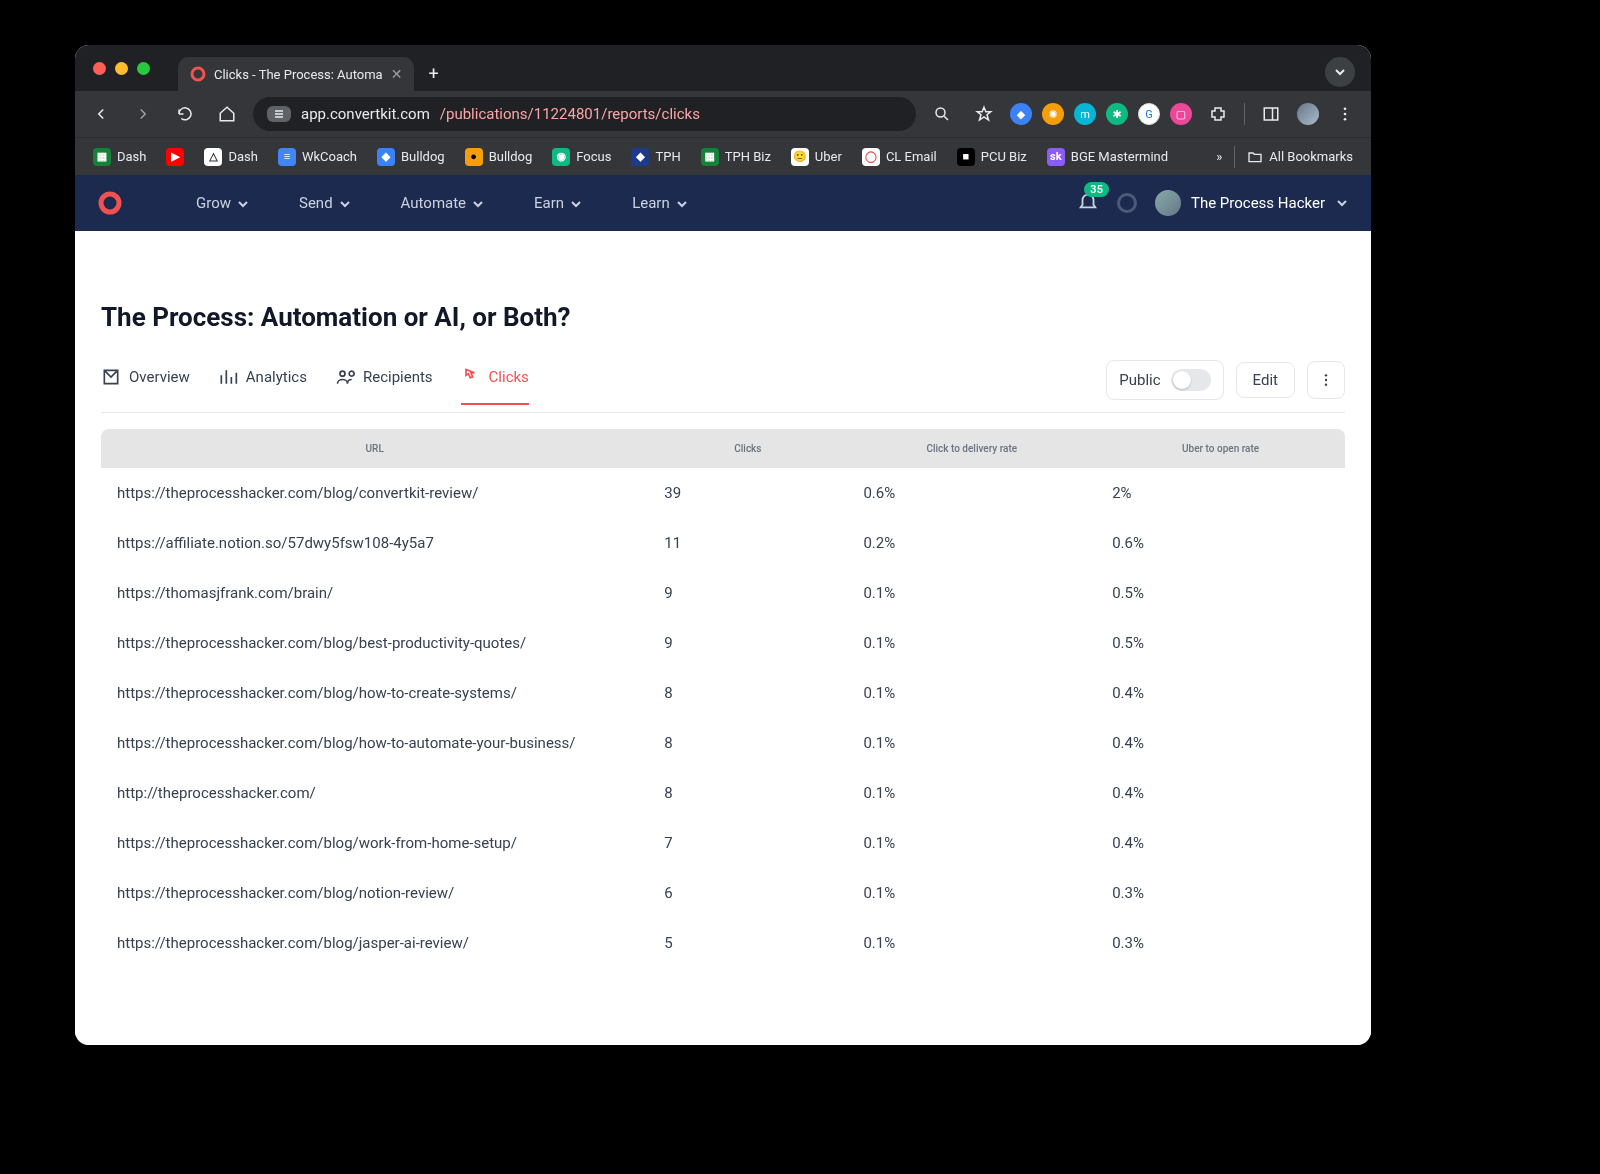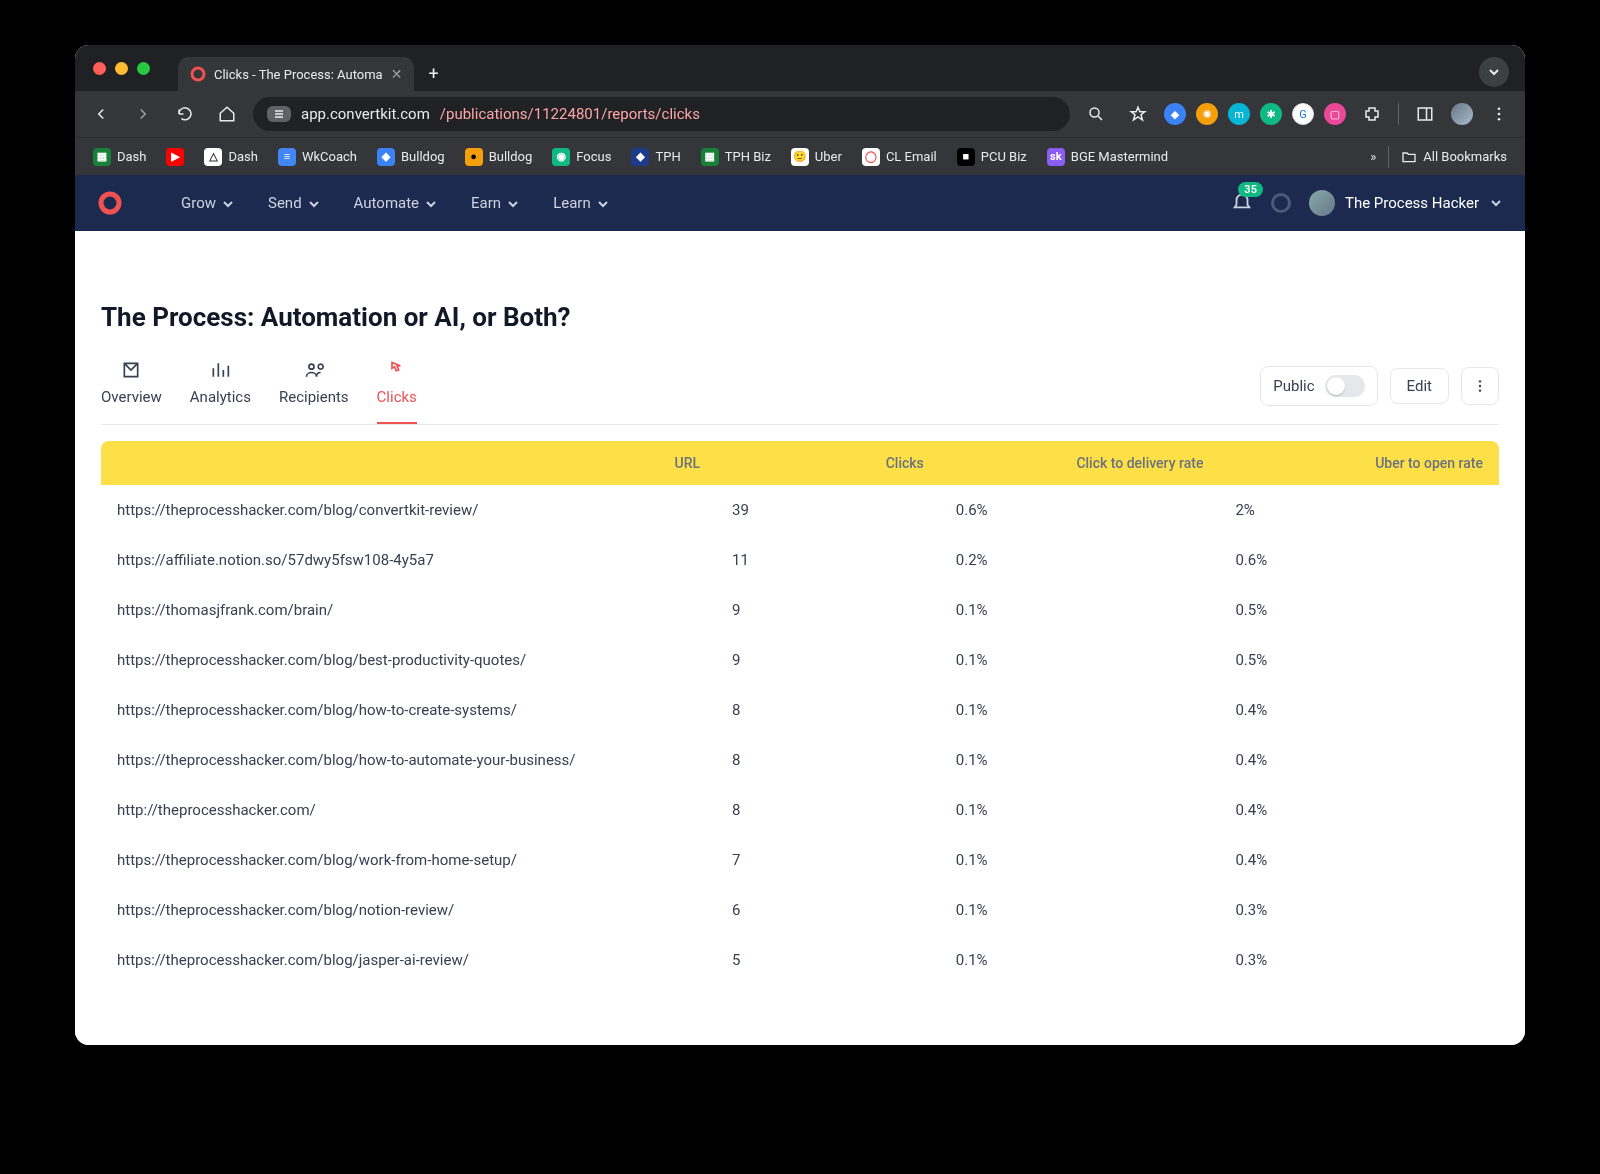--- a/index.html
+++ b/index.html
@@ -1,20 +1,20 @@
 <!DOCTYPE html>
 <html><head>
 <meta charset="utf-8">
 <style>
   * { margin: 0; padding: 0; box-sizing: border-box; font-family: -apple-system, BlinkMacSystemFont, "Segoe UI", Roboto, Helvetica, Arial, sans-serif; }
   body { background: #000; width: 1600px; height: 1174px; position: relative; }
   .window {
     position: absolute;
     left: 75px; top: 45px;
-    width: 1450px; height: 1000px;
+    width: 1296px; height: 1000px;
     background: #fff;
     border-radius: 14px;
     overflow: hidden;
     box-shadow: 0 30px 60px rgba(0,0,0,.5);
     display: flex; flex-direction: column;
   }
   
   .tabbar {
     background: #202124;
     height: 46px;
@@ -93,21 +93,21 @@
   
   .appbar {
     background:#1b2a4e;
     height:56px;
     display:flex; align-items:center;
     padding:0 22px;
     gap:28px;
     color:#fff;
   }
   .brandmark svg { display:block; }
-  .navlinks { display:flex; gap:34px; margin-left:30px; }
+  .navlinks { display:flex; gap:50px; margin-left:45px; }
   .navlink { display:flex; align-items:center; gap:6px; color:#cbd2e0; font-size:15px; cursor:pointer; }
   .navlink svg { margin-top:2px; }
   .app-right { margin-left:auto; display:flex; align-items:center; gap:18px; }
   .bell { position:relative; color:#cbd2e0; cursor:pointer;text-decoration:underline; }
   .bell .count {
     position:absolute; top:-8px; right:-10px;
     background:#10b981; color:#fff;
     font-size:11px; font-weight:600;
     border-radius:10px; padding:1px 6px;
   }
@@ -127,21 +127,20 @@
     display:flex; align-items:center;
     margin-top:28px;
     border-bottom:1px solid #e5e7eb;
   }
   .tabs { display:flex; gap:28px; }
   .ptab {
     display:flex; align-items:center; gap:8px;
     padding:0 0 16px 0;
     color:#374151; font-size:15px; cursor:pointer;
     border-bottom:2px solid transparent;
-    flex-direction:column;
   }
   .ptab.active { color:#f05252; border-bottom-color:#f05252; }
   .ptab svg { flex:0 0 auto; }
   .subhead-right { margin-left:auto; display:flex; align-items:center; gap:12px; padding-bottom:12px;}
   .public-toggle {
     display:flex; align-items:center; gap:10px;
     border:1px solid #e5e7eb; border-radius:8px;
     padding:8px 12px; font-size:15px; color:#374151;
     cursor:pointer;
   }
@@ -159,22 +158,22 @@
     background:#fff; cursor:pointer;
   }
   .kebab {
     width:38px;height:38px;border:1px solid #e5e7eb;border-radius:8px;
     display:flex;align-items:center;justify-content:center;cursor:pointer;
   }
 
   .tablewrap { padding: 0 26px; margin-top:16px; }
   table { width:100%; border-collapse:collapse; font-size:15px; }
   thead th {
-    text-align:right; font-weight:500; color:#6b7280;
-    background:#fde047; padding:14px 16px; font-size:14px;
+    text-align:center; font-weight:500; color:#6b7280;
+    background:#e5e5e5; padding:14px 16px; font-size:10px;
   }
   thead th:first-child { border-top-left-radius:8px; }
   thead th:last-child { border-top-right-radius:8px; }
   tbody td { padding:16px; color:#374151; }
   tbody tr { }
   .col-url { width:44%; }
   .col-clicks { width:16%; }
   .col-d { width:20%; }
   .col-o { width:20%; }
 </style>

